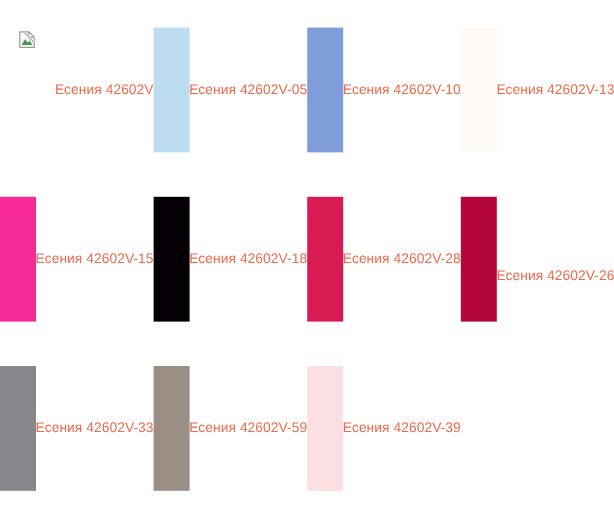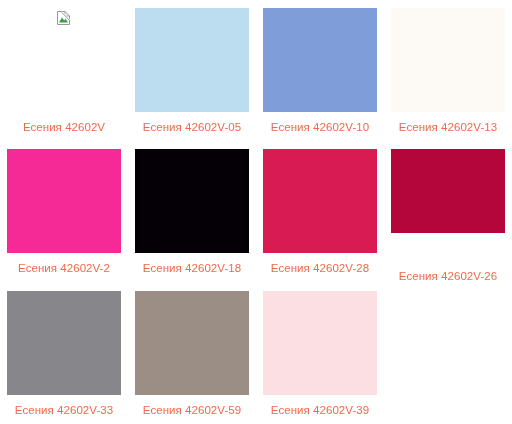--- a/index.html
+++ b/index.html
@@ -22,21 +22,21 @@
     grid-template-rows: repeat(3, 141.3px);
     background: #ffffff;
   }
 
   .swatch-cell {
     position: relative;
     width: 128px;
     height: 141.3px;
     box-sizing: border-box;
     display: flex;
-    flex-direction: column;
+    flex-direction: row;
     align-items: center;
   }
 
   .swatch-chip {
     width: 114px;
     height: 104px;
     margin-top: 8px;
     background: #ffffff;
   }
 
@@ -95,21 +95,21 @@
     <div class="swatch-label" style="color: rgb(239, 106, 74);">Есения 42602V-10</div>
   </div>
 
   <div class="swatch-cell">
     <div class="swatch-chip" style="background: rgb(253, 250, 245);"></div>
     <div class="swatch-label" style="color: rgb(239, 106, 74);">Есения 42602V-13</div>
   </div>
 
   <div class="swatch-cell">
     <div class="swatch-chip" style="background: rgb(245, 42, 150);"></div>
-    <div class="swatch-label" style="color: rgb(239, 106, 74);">Есения 42602V-2</div>
+    <div class="swatch-label" style="color: rgb(239, 106, 74);">Есения 42602V-15</div>
   </div>
 
   <div class="swatch-cell">
     <div class="swatch-chip" style="background: rgb(5, 0, 6);"></div>
     <div class="swatch-label" style="color: rgb(239, 106, 74);">Есения 42602V-18</div>
   </div>
 
 
   <div class="swatch-cell">
     <div class="swatch-chip" style="background: rgb(217, 27, 83);"></div>

